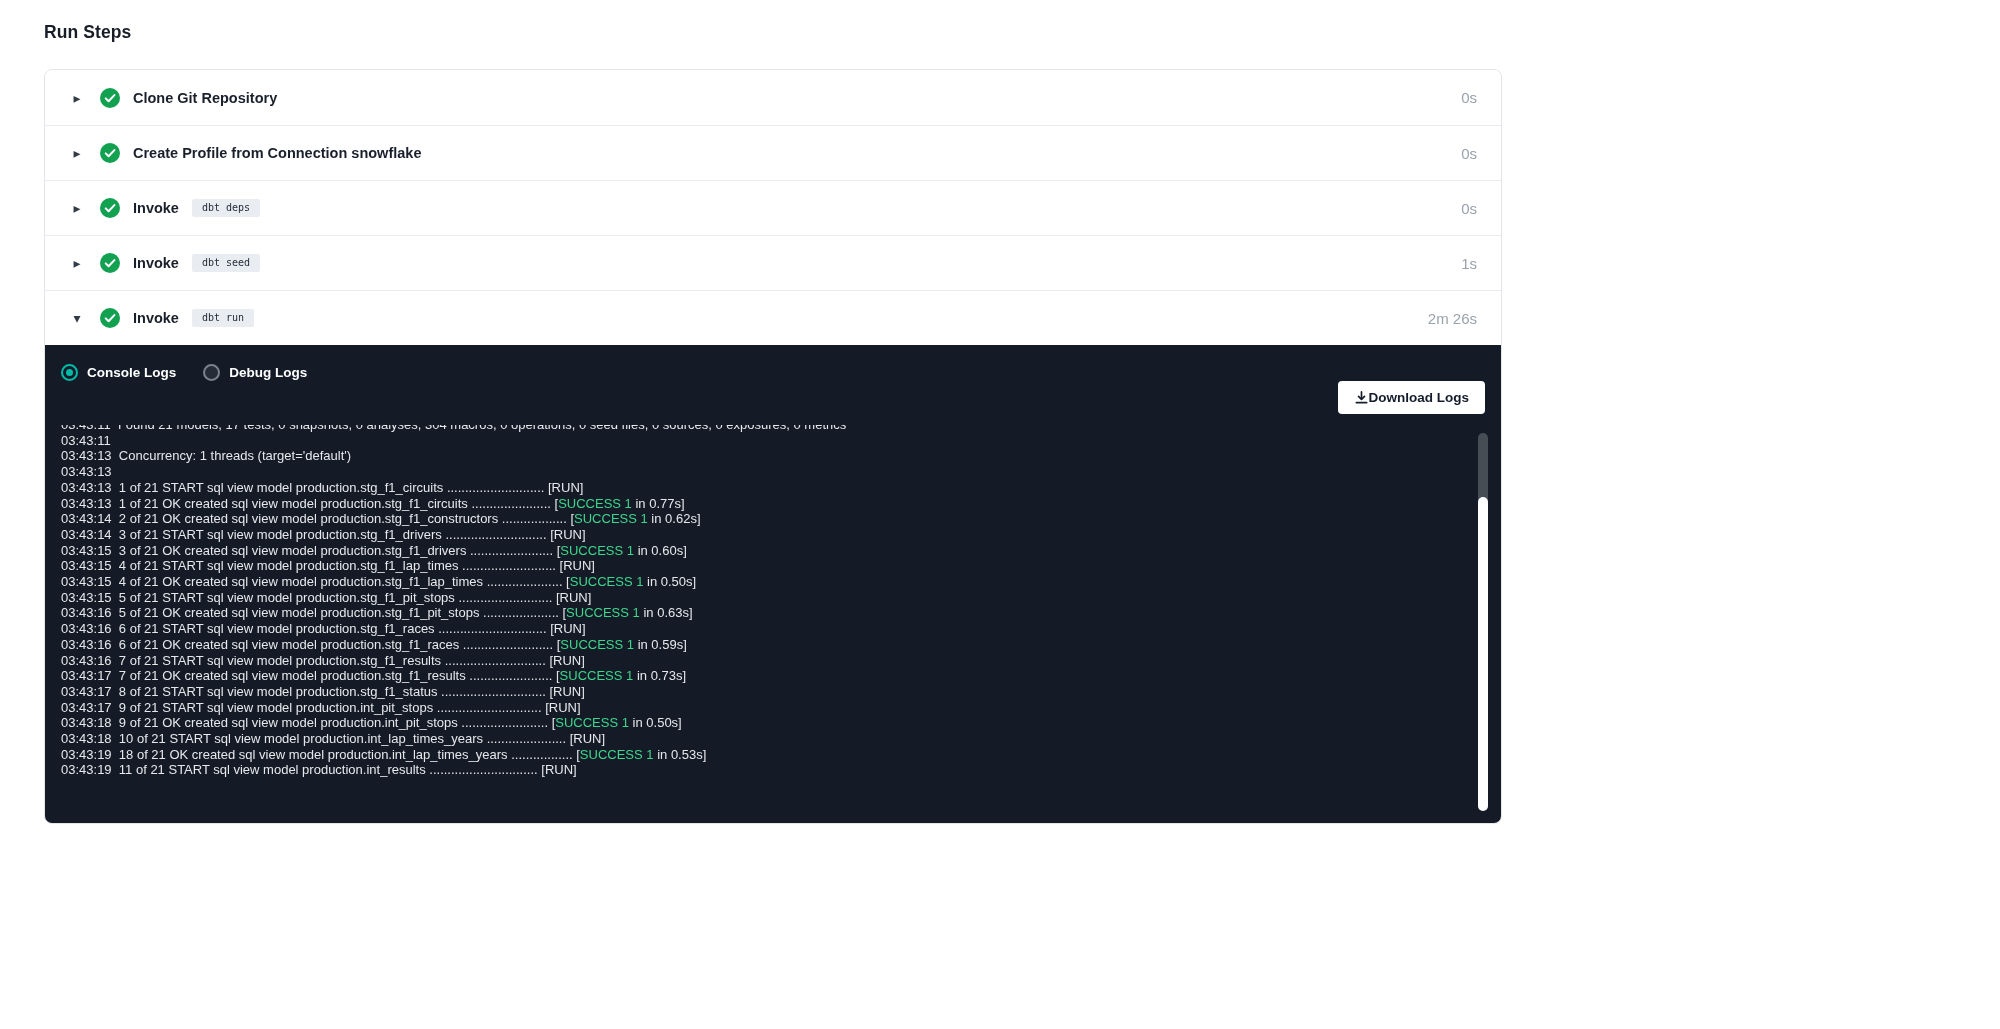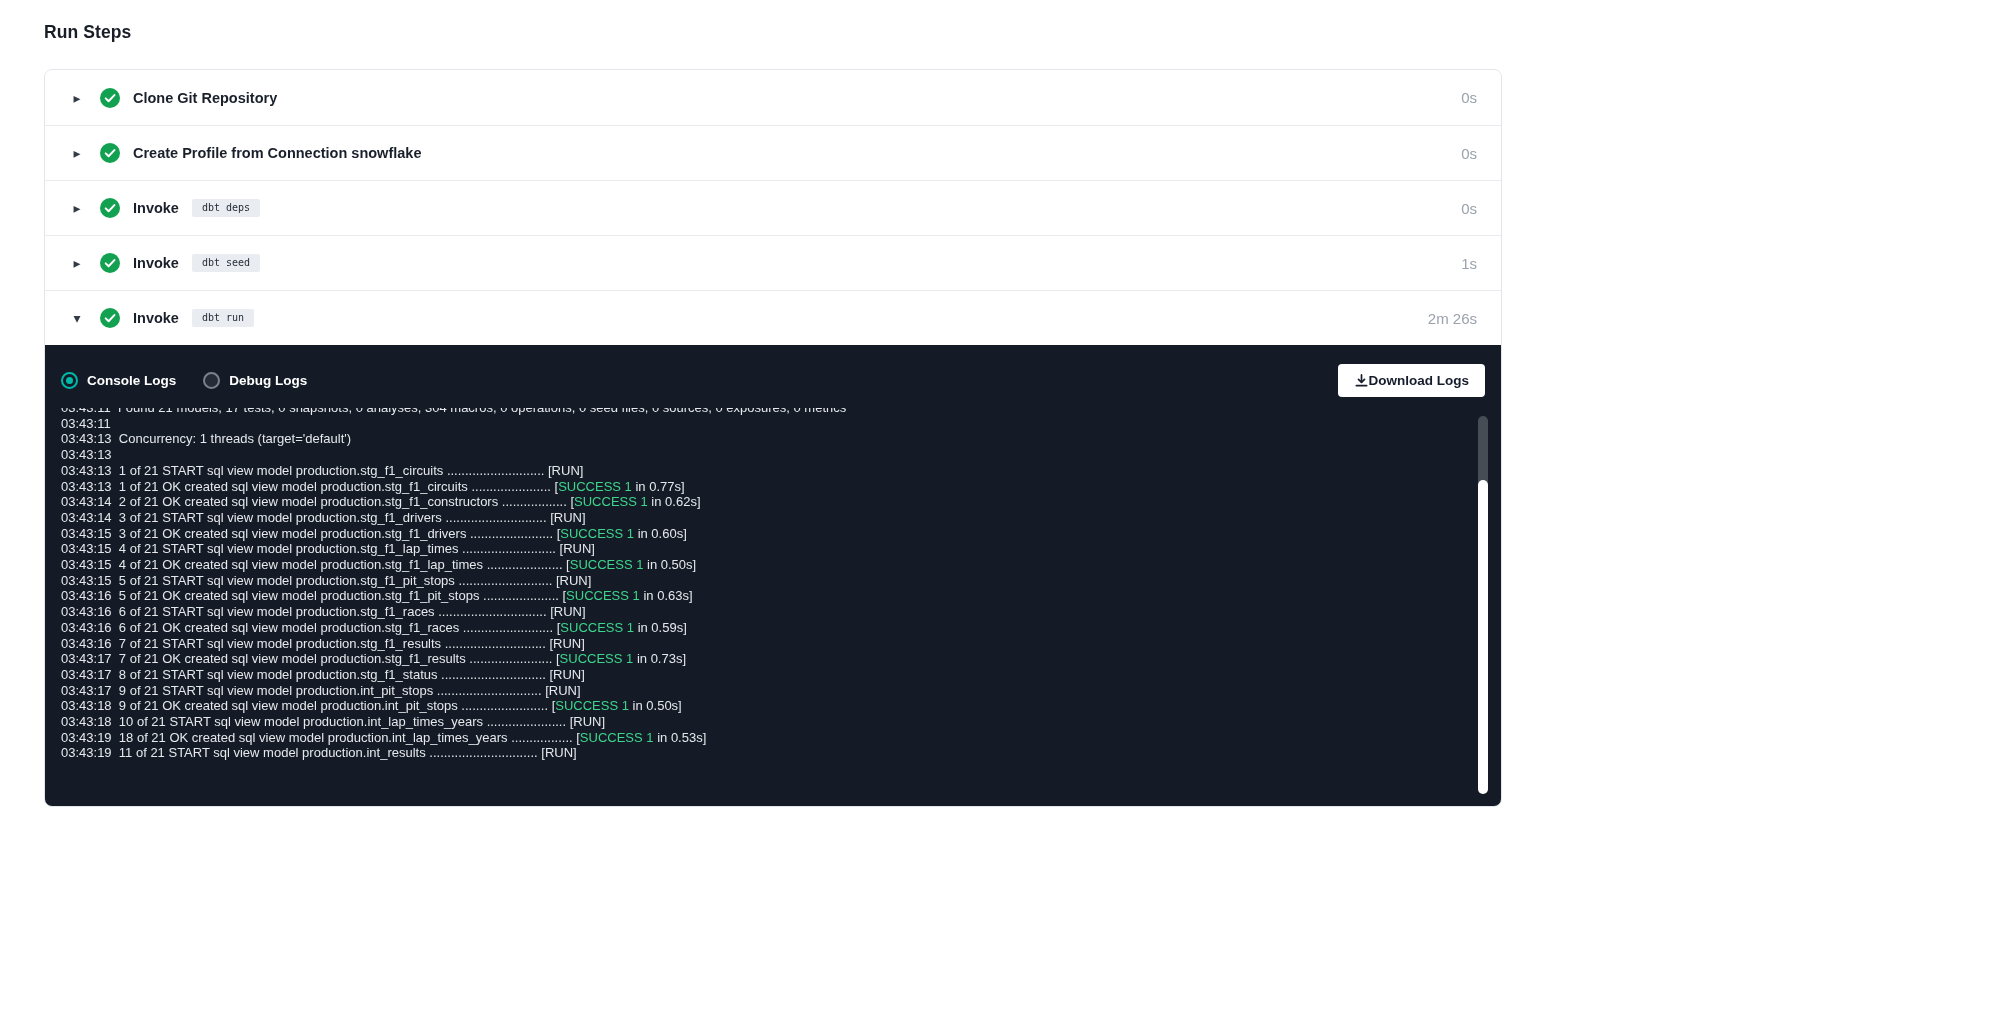--- a/index.html
+++ b/index.html
@@ -30,21 +30,21 @@
     line-height:1;
   }
   .check{color:var(--success);margin-right:13px;flex:0 0 auto;display:flex;}
   .step-label{font-size:14.5px;font-weight:700;color:#1a202b;}
   .step-command{
     margin-left:13px;font-family:"DejaVu Sans Mono",monospace;font-size:10px;
     background:#e9ecf0;color:#252d39;padding:3px 10px 4px 10px;border-radius:2px;white-space:pre;
   }
   .step-duration{margin-left:auto;font-size:15px;color:#9aa2ad;}
   .console-panel{background:var(--console-bg);}
-  .console-header{display:flex;padding:19px 16px 11px 16px;}
+  .console-header{display:flex;padding:19px 16px 11px 16px;flex-direction:column;}
   .tabs-wrap{display:flex;align-items:center;}
   .radio-option{display:flex;align-items:center;gap:9px;color:#ffffff;font-size:13.5px;font-weight:700;margin-right:27px;cursor:pointer;}
   .radio{width:17px;height:17px;border-radius:50%;flex:0 0 auto;position:relative;}
   .radio.on{border:2px solid var(--accent);}
   .radio.on::after{
     content:"";position:absolute;left:50%;top:50%;width:7px;height:7px;margin:-3.5px 0 0 -3.5px;
     border-radius:50%;background:var(--accent);
   }
   .radio.off{border:2px solid #79828f;background:rgba(255,255,255,0.08);}
   .download-btn{

